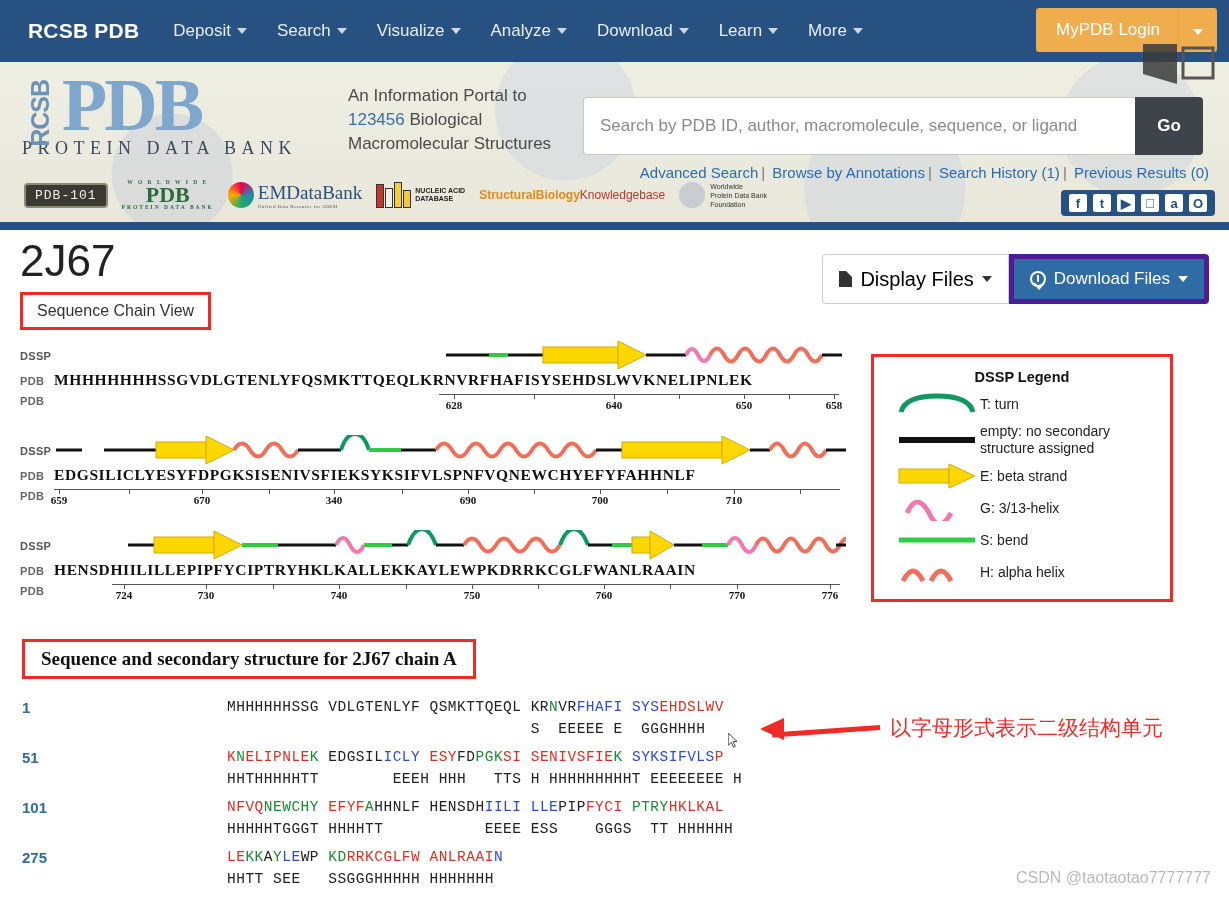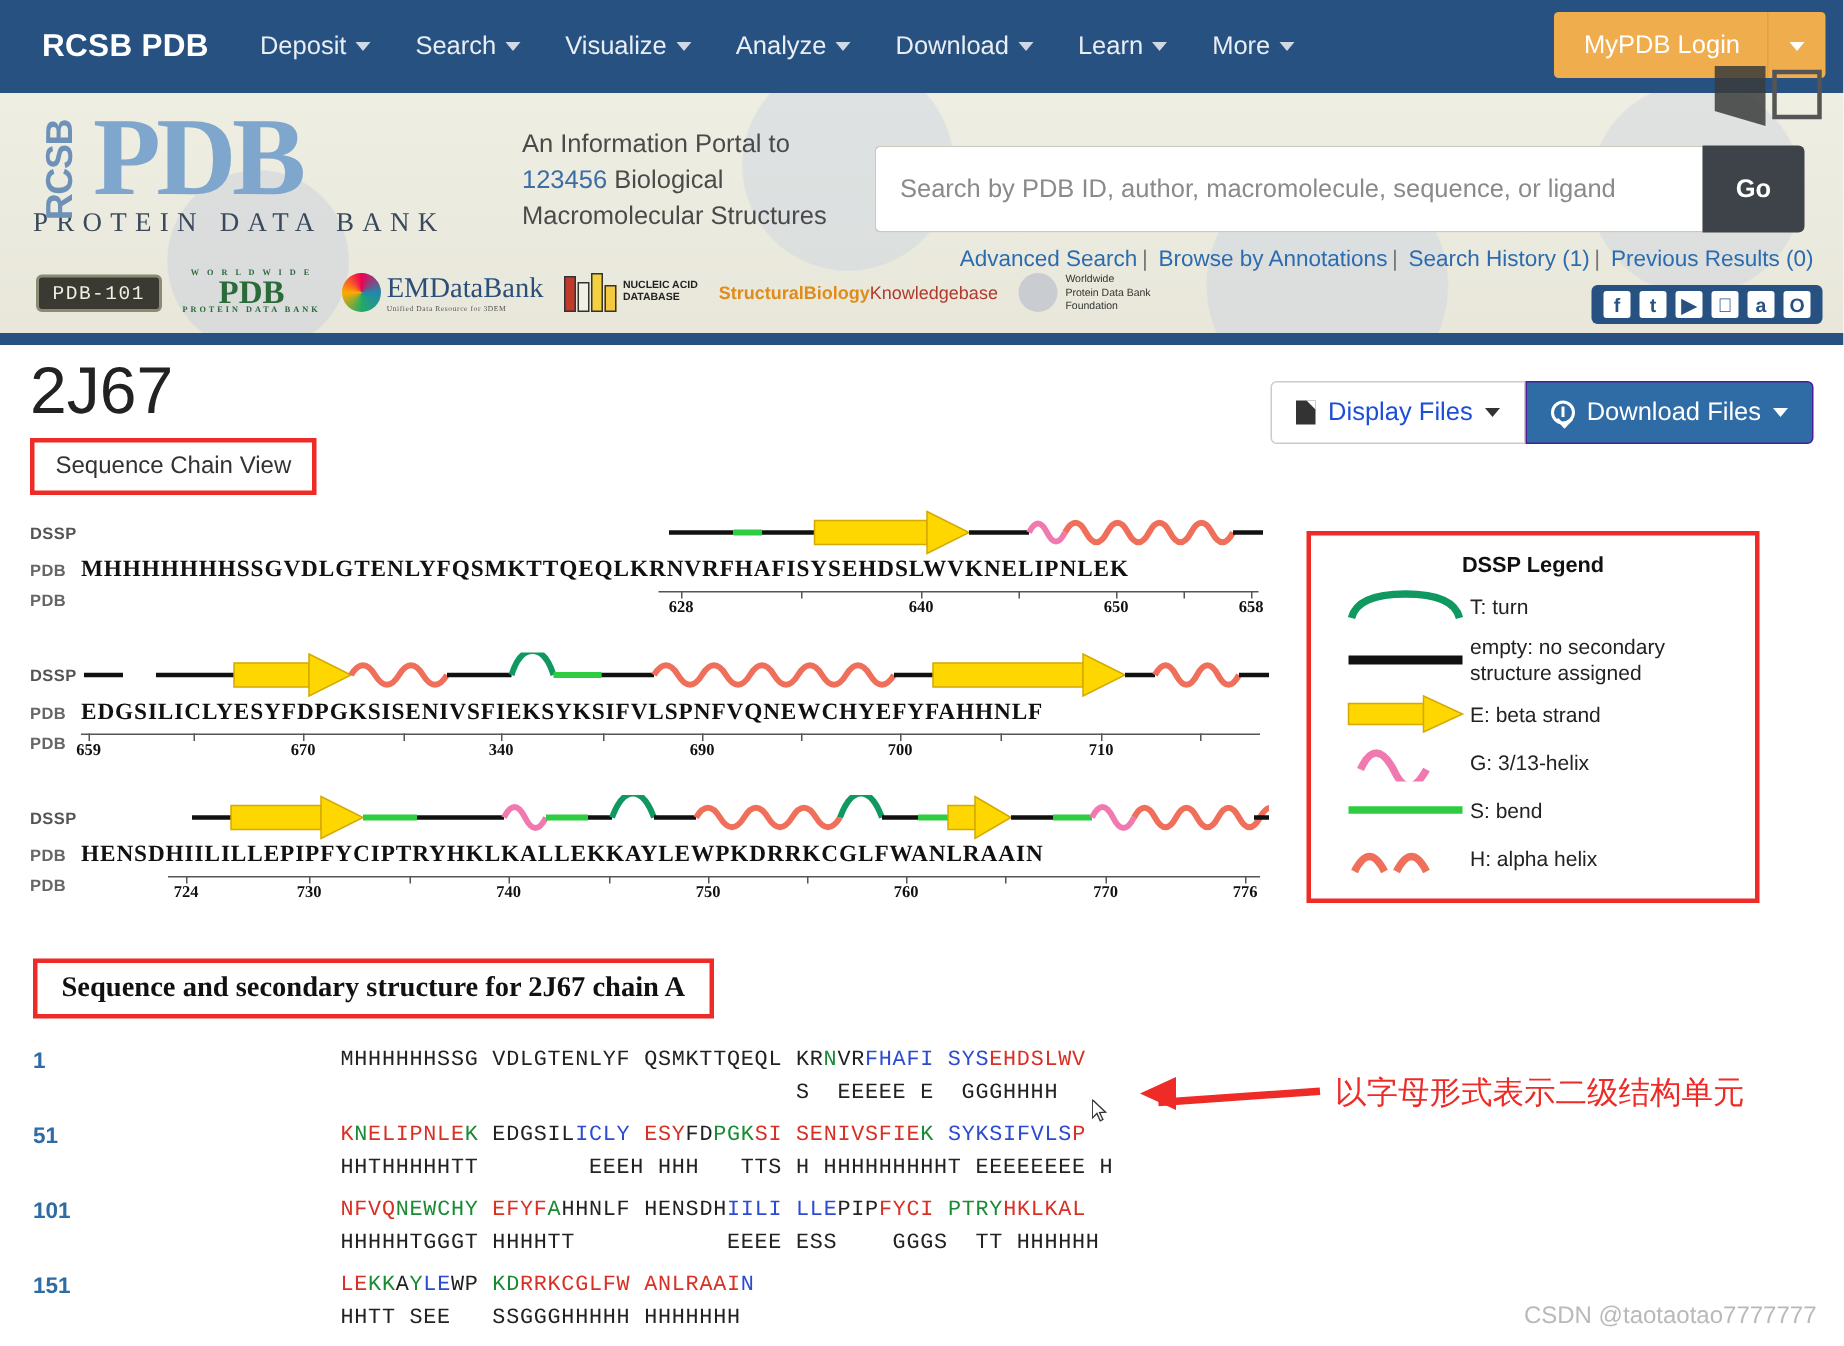--- a/index.html
+++ b/index.html
@@ -93,24 +93,24 @@
   
   #entryhead { position:relative; padding:8px 20px 0 20px; }
   #entryid { font-size:44px; color:#222; font-weight:normal; line-height:1.05; }
   #chainviewbox {
     display:inline-block; border:3px solid #ee2b26; padding:7px 14px; margin-top:8px;
     font-size:16px; color:#333;
   }
   #btnrow { position:absolute; right:20px; top:24px; display:flex; }
   #displayfiles {
     background:#fff; border:1px solid #ccc; border-radius:4px 0 0 4px;
-    padding:10px 16px; font-size:17px; color:#1d4ed8; display:flex; align-items:center; gap:8px;
+    padding:10px 16px; font-size:20px; color:#000000; display:flex; align-items:center; gap:8px;
   }
   #downloadfiles {
-    background:#2f6ba5; color:#fff; border:1px solid #4c1d95; border-radius:0 4px 4px 0;
+    background:#2f6ba5; color:#fff; border:5px solid #4c1d95; border-radius:0 4px 4px 0;
     padding:10px 16px; font-size:17px; display:flex; align-items:center; gap:8px;
   }
   .fileicon { display:inline-block; width:13px; height:16px; background:#333; position:relative; }
   .fileicon:after{content:"";position:absolute;right:0;top:0;border-left:6px solid transparent;border-top:6px solid #fff;}
   .dlicon { display:inline-block; width:16px; height:16px; border-radius:50%; border:2px solid #fff; position:relative;}
   .dlicon:after{content:"";position:absolute;left:5px;top:2px;width:2px;height:7px;background:#fff;}
   .dlicon:before{content:"";position:absolute;left:3px;top:7px;width:6px;height:6px;border-right:2px solid #fff;border-bottom:2px solid #fff;transform:rotate(45deg);}
 
   
   #chainview { position:relative; margin:10px 0 0 20px; width:830px; }
@@ -523,21 +523,21 @@
     <div class="seqnum">51</div>
     <div class="seqline"><span class="cR">K</span><span class="cG">N</span><span class="cR">ELIPNLE</span><span class="cG">K</span><span class="cK"> </span><span class="cK">EDGSIL</span><span class="cB">ICLY</span><span class="cK"> </span><span class="cR">ESY</span><span class="cK">FD</span><span class="cG">PGK</span><span class="cR">SI</span><span class="cK"> </span><span class="cR">SENIVSFIE</span><span class="cG">K</span><span class="cK"> </span><span class="cB">SYKSIFVLS</span><span class="cR">P</span></div>
     <div class="sslineline">HHTHHHHHTT        EEEH HHH   TTS H HHHHHHHHHT EEEEEEEE H</div>
   </div>
   <div class="seqrow">
     <div class="seqnum">101</div>
     <div class="seqline"><span class="cR">NFVQ</span><span class="cG">N</span><span class="cG">EWCHY</span><span class="cK"> </span><span class="cR">EFYF</span><span class="cG">A</span><span class="cK">HHNLF</span><span class="cK"> </span><span class="cK">HENSDH</span><span class="cB">IILI</span><span class="cK"> </span><span class="cB">LLE</span><span class="cK">PIP</span><span class="cR">FYCI</span><span class="cK"> </span><span class="cG">PTRY</span><span class="cR">HKLKAL</span></div>
     <div class="sslineline">HHHHHTGGGT HHHHTT           EEEE ESS    GGGS  TT HHHHHH</div>
   </div>
   <div class="seqrow">
-    <div class="seqnum">151</div>
+    <div class="seqnum">275</div>
     <div class="seqline"><span class="cR">LE</span><span class="cG">KK</span><span class="cK">A</span><span class="cG">Y</span><span class="cB">LE</span><span class="cK">WP</span><span class="cK"> </span><span class="cG">KD</span><span class="cR">RRKCGLFW</span><span class="cK"> </span><span class="cR">ANLRAAI</span><span class="cB">N</span></div>
     <div class="sslineline">HHTT SEE   SSGGGHHHHH HHHHHHH</div>
   </div>
 </div>
 
 
 <div id="annot">
   <div id="arrow">
     <div class="shaft"></div>
       <div class="headtri"></div>

